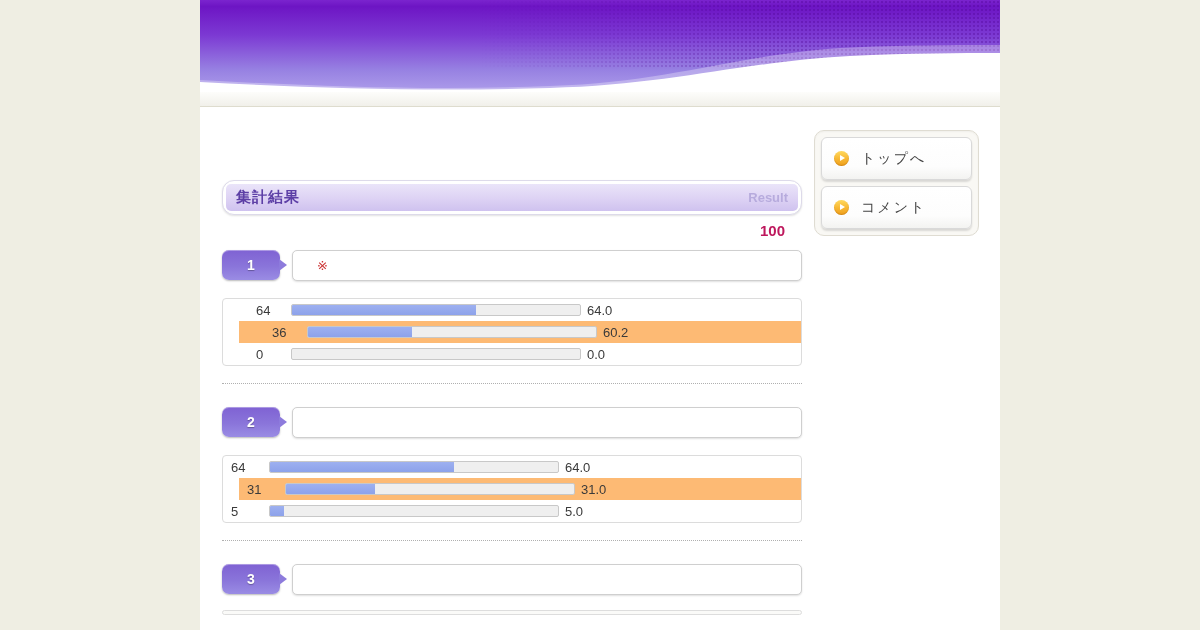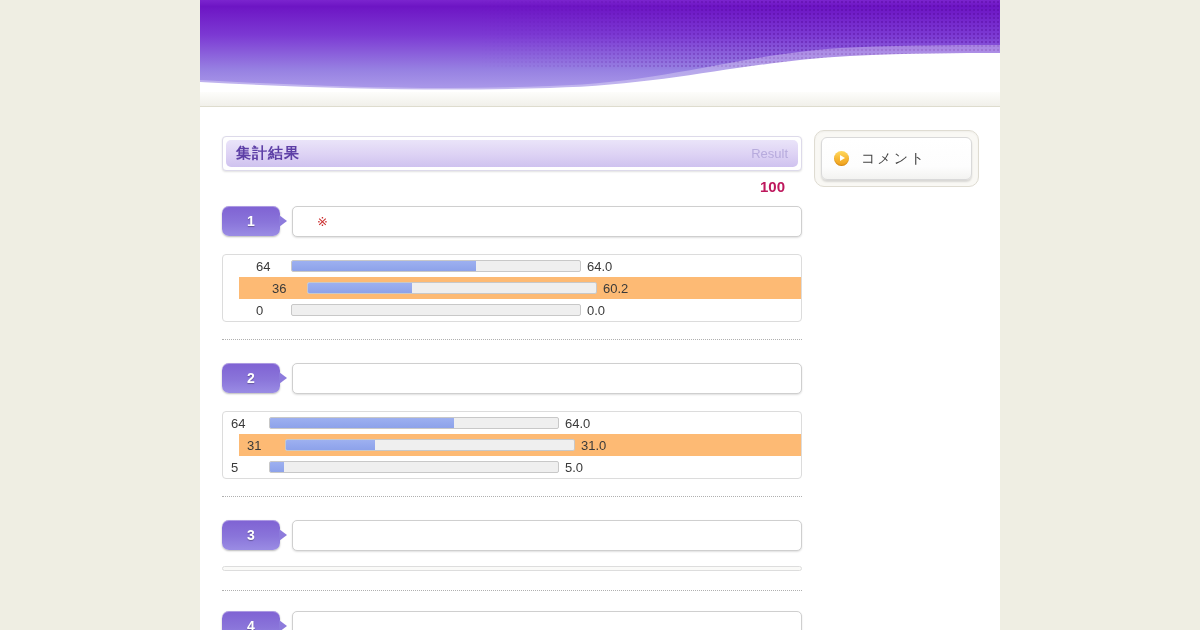--- a/index.html
+++ b/index.html
@@ -30,32 +30,33 @@
     height: 15px;
     background: linear-gradient(180deg, #fdfdfb, #f1f0ea);
     border-bottom: 1px solid #dedcce;
   }
   
   .main { display: flex; padding: 29px 0 0 22px; }
   .questions { width: 580px; }
   .sidebar { width: 165px; margin-left: 12px; margin-top: -6px; }
   
   .title-wrap {
-    background: #fff; border: 1px solid #dddaea; border-radius: 4px;
+    background: #fff; border: 1px solid #dddaea; border-radius: 12px;
     padding: 3px; box-shadow: 0 1px 2px rgba(0,0,0,0.12);
     margin-bottom: 7px;
+    margin-top: 44px;
   }
   .title-inner {
     background: linear-gradient(180deg, #eae4f9 0%, #ddd2f4 55%, #cfc2ef 100%);
     border-radius: 5px; height: 27px;
     display: flex; align-items: center; justify-content: space-between;
     padding: 0 10px;
   }
   .title-inner h1 { font-size: 15px; font-weight: bold; color: #5d3fa6; letter-spacing: 1px; }
-  .title-inner .sub { font-size: 13px; font-weight: normal; color: #b7abdd; }
+  .title-inner .sub { font-size: 13px; font-weight: bold; color: #b7abdd; }
   .total { text-align: right; padding-right: 17px; font-size: 15px; font-weight: bold; color: #be185d; height: 20px; margin-bottom: 8px; }
   
   .q-head { display: flex; align-items: flex-start; margin-bottom: 17px; }
   .badge {
     width: 58px; height: 30px; border-radius: 7px; position: relative; flex: none;
     background: linear-gradient(180deg, #7f62d3 0%, #8a75da 55%, #9a8ce4 100%);
     box-shadow: 0 1px 2px rgba(0,0,0,0.28), inset 0 1px 0 rgba(255,255,255,0.35);
     color: #fff; font-size: 14px; font-weight: bold;
     display: flex; align-items: center; justify-content: center;
     text-shadow: 0 1px 1px rgba(0,0,0,0.3);
@@ -242,19 +243,23 @@
           <div class="q-box"></div>
         </div>
       </div>
 
     </div>
 
     <div class="sidebar">
       <div class="side-box">
         <button class="side-btn">
           <span class="play-icon"></span>
+          <span class="lbl">トップへ</span>
+        </button>
+        <button class="side-btn">
+          <span class="play-icon"></span>
           <span class="lbl">コメント</span>
         </button>
       </div>
     </div>
 
   </div>
 </div>
 
 </body></html>

